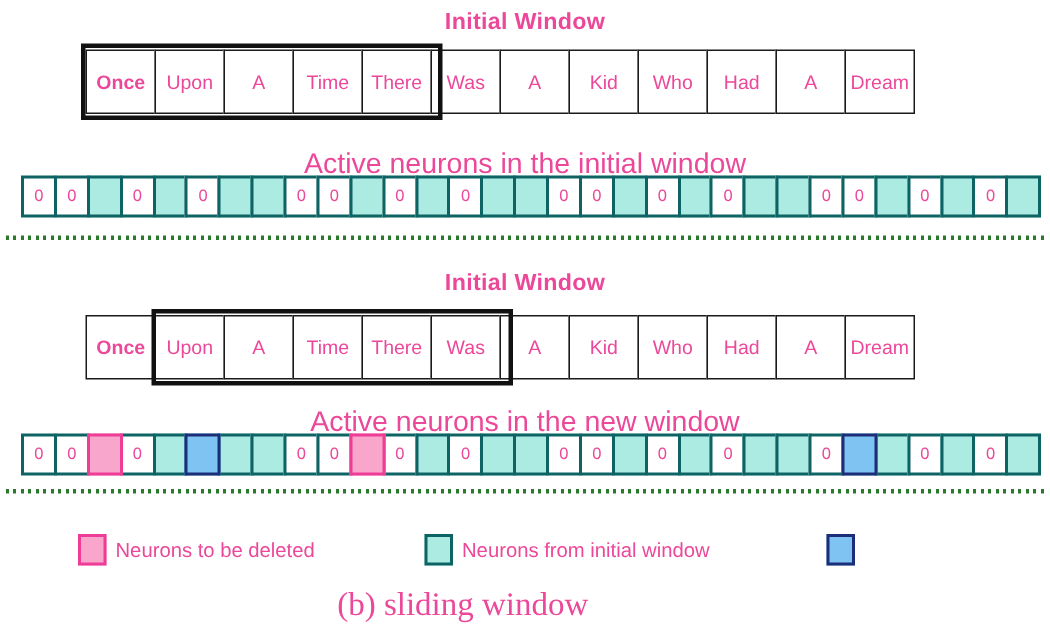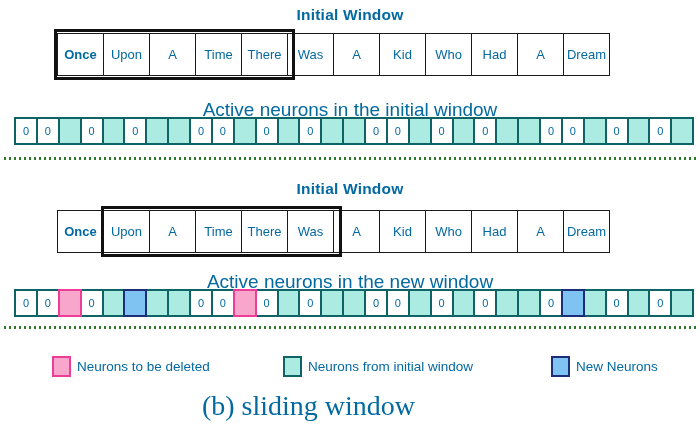--- a/index.html
+++ b/index.html
@@ -1,18 +1,18 @@
 <!DOCTYPE html>
 <html><head>
 <meta charset="utf-8">
 <style>
   html,body{margin:0;padding:0;background:#fff;}
   #stage{
     position:relative;width:700px;height:429px;background:#fff;overflow:hidden;
-    font-family:"Liberation Sans",sans-serif;color:#0369a1;
+    font-family:"Liberation Sans",sans-serif;color:#ec4899;
     --teal-fill:#ABEBE2;--teal-border:#0E6464;
     --pink-fill:#F9A6CD;--pink-border:#EE3D96;
     --blue-fill:#7FC3F2;--blue-border:#1B2E77;
     --dotted:#2B7A2B;--word-border:#1A1A1A;--window-border:#111111;
   }
   .sec-title{
     position:absolute;left:0;width:700px;text-align:center;
     font-size:15.5px;font-weight:700;letter-spacing:.2px;
   }
   .neuron-label{
@@ -52,21 +52,21 @@
   }
   .legend-swatch{
     width:19px;height:21px;box-sizing:border-box;border:2px solid;margin-right:6px;
   }
   .legend-swatch.pink{background:var(--pink-fill);border-color:var(--pink-border);}
   .legend-swatch.teal{background:var(--teal-fill);border-color:var(--teal-border);}
   .legend-swatch.blue{background:var(--blue-fill);border-color:var(--blue-border);}
   .legend-label{font-size:13.5px;}
   .caption{
     position:absolute;left:0;top:390px;width:617px;text-align:center;
-    font-family:"Liberation Serif",serif;font-size:28px;
+    font-family:"Liberation Serif",serif;font-size:22px;
   }
 </style>
 </head>
 <body>
 
 <div id="stage" style="--teal-fill: #ABEBE2; --teal-border: #0E6464; --pink-fill: #F9A6CD; --pink-border: #EE3D96; --blue-fill: #7FC3F2; --blue-border: #1B2E77; --dotted: #2B7A2B; --word-border: #1A1A1A; --window-border: #111111;">
 
   <div class="sec-title" style="top:6px">Initial Window</div>
 
   <div class="word-row" style="top:33px">
@@ -182,18 +182,17 @@
   <div class="legend-item" style="left:283px">
     <span class="legend-swatch teal"></span>
     <span class="legend-label">Neurons from initial window</span>
   </div>
   <div class="legend-item" style="left:52px">
     <span class="legend-swatch pink"></span>
     <span class="legend-label">Neurons to be deleted</span>
   </div>
   <div class="legend-item" style="left:551px">
     <span class="legend-swatch blue"></span>
-    <span class="legend-label">New Neurons</span>
   </div>
 
   <div class="caption">(b) sliding window</div>
 
 </div>
 
 </body></html>

